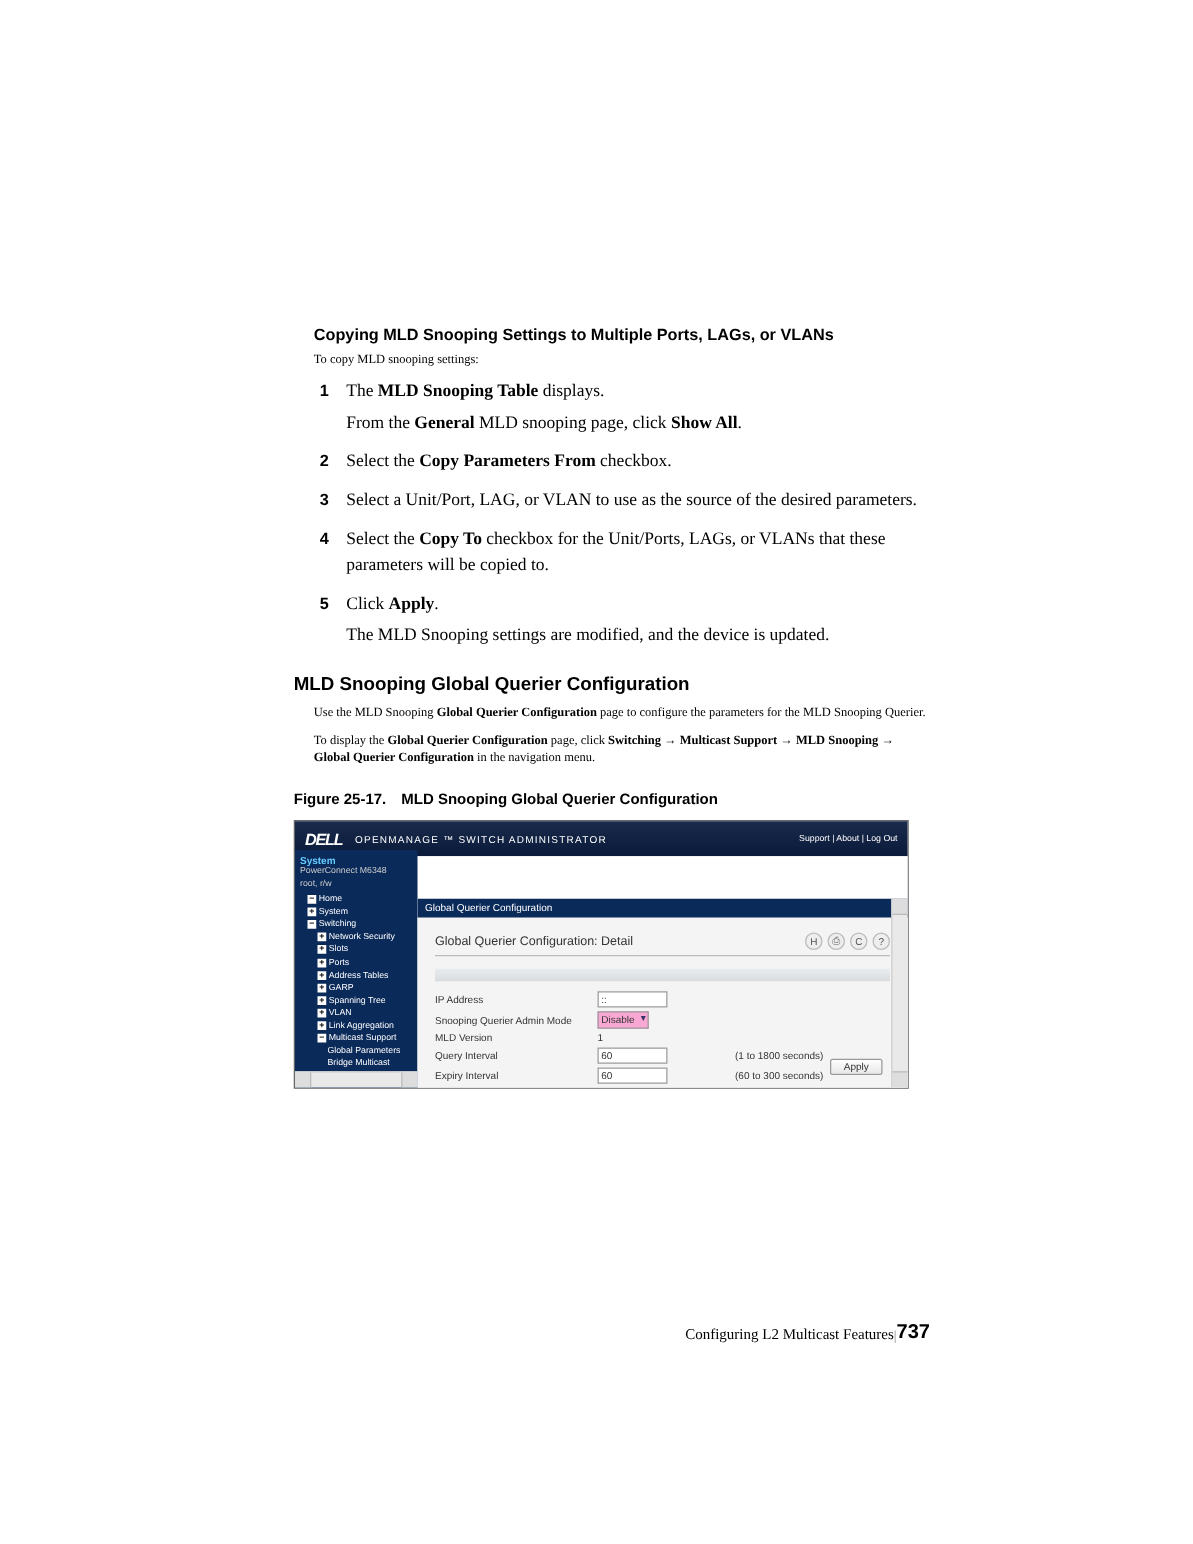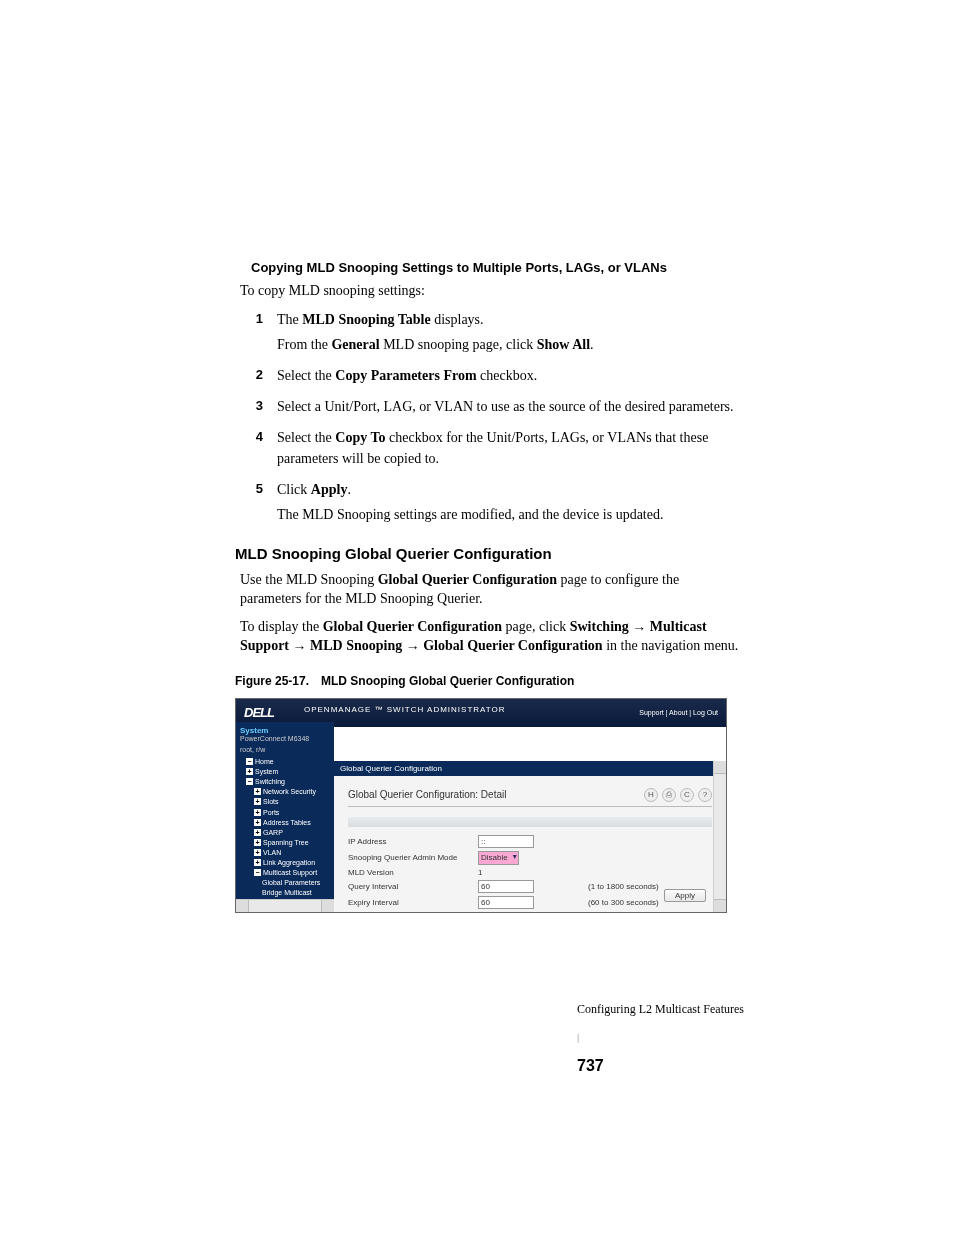--- a/index.html
+++ b/index.html
@@ -16,23 +16,23 @@
     box-sizing: border-box;
     padding: 260px 210px 0 235px;
   }
   .h-sub {
     font-family: Arial, Helvetica, sans-serif;
     font-weight: bold;
     font-size: 13px;
     margin: 0 0 6px 16px;
   }
   .body-text {
-    font-size: 14px;
+    font-size: 10px;
     line-height: 1.4;
-    margin: 0 0 8px 5px;
+    margin: 0 0 8px 16px;
   }
   ol.steps {
     list-style: none;
     padding: 0;
     margin: 0 0 10px 0;
   }
   ol.steps > li {
     display: flex;
     align-items: flex-start;
     margin-bottom: 6px;
@@ -291,23 +291,21 @@
     width: 12px;
     background: #ddd;
     border-left: 1px solid #bbb;
   }
   .footer {
     position: absolute;
     bottom: 160px;
     right: 210px;
     font-size: 12px;
     display: flex;
-    align-items: flex-start;
-    gap: 14px;
-    flex-direction: column;
+    align-items: flex-end;
   }
   .footer .sep {
     color: #888;
     font-size: 11px;
   }
   .footer .pn {
     font-family: Arial, Helvetica, sans-serif;
     font-weight: bold;
     font-size: 16px;
   }
@@ -360,21 +358,21 @@
 
   <div class="h-section">MLD Snooping Global Querier Configuration</div>
 
   <p class="body-text" id="para1">Use the MLD Snooping <b>Global Querier Configuration</b> page to configure the parameters for the MLD Snooping Querier.</p>
   <p class="body-text" id="para2">To display the <b>Global Querier Configuration</b> page, click <b>Switching</b> → <b>Multicast Support</b> → <b>MLD Snooping</b> → <b>Global Querier Configuration</b> in the navigation menu.</p>
 
   <div class="fig-caption">Figure 25-17. MLD Snooping Global Querier Configuration</div>
 
   <div class="screenshot">
     <div class="ss-header">
-      <div style="display:flex;gap:20px;">
+      <div style="display:flex;align-items:center;">
         <span class="ss-logo">DELL</span>
         <span class="ss-title">OPENMANAGE ™ SWITCH ADMINISTRATOR</span>
       </div>
       <span class="ss-links">Support  |  About  |  Log Out</span>
     </div>
     <div class="ss-body">
       <div class="ss-sidebar">
         <div class="sys">System</div>
         <div class="sub">PowerConnect M6348</div>
         <div class="sub">root, r/w</div>

